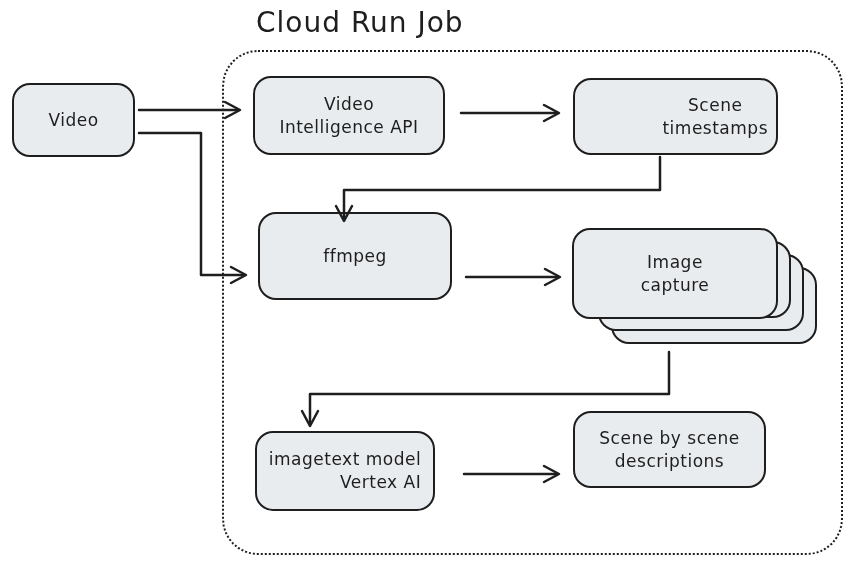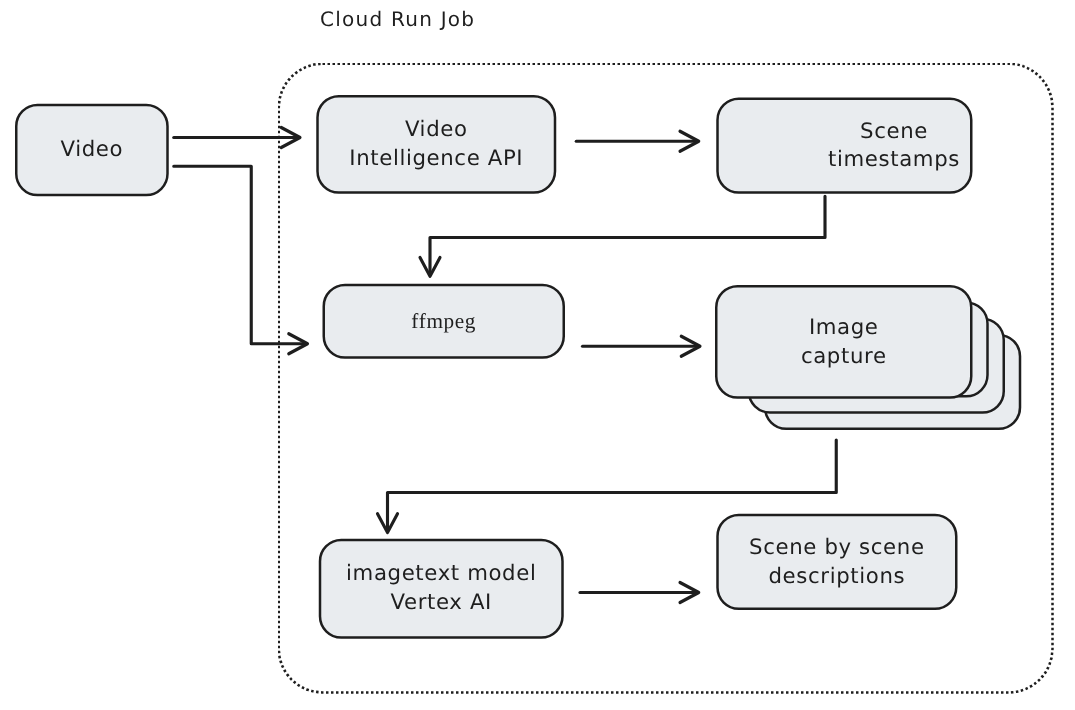--- a/index.html
+++ b/index.html
@@ -9,21 +9,21 @@
     height: 568px;
     background: #ffffff;
     font-family: "DejaVu Sans", sans-serif;
     color: #1e1e1e;
     overflow: hidden;
   }
   .diagram-title {
     position: absolute;
     left: 256px;
     top: 6px;
-    font-size: 16px;
+    font-size: 28px;
     letter-spacing: 1px;
     color: #1e1e1e;
     white-space: nowrap;
   }
   .boundary {
     position: absolute;
     left: 222px;
     top: 50px;
     width: 621px;
     height: 505px;
@@ -81,33 +81,33 @@
   <div class="node" style="left:253px; top:76px; width:192px; height:79px;">
     <span class="node-label">Video
 Intelligence API</span>
   </div>
 
   <div class="node" style="left:573px; top:78px; width:205px; height:77px;justify-content:flex-end;">
     <span class="node-label">Scene
 timestamps</span>
   </div>
 
-  <div class="node" style="left:258px; top:227px; width:194px; height:60px;font-family:Liberation Serif, serif;">
+  <div class="node" style="left:258px; top:212px; width:194px; height:88px;">
     <span class="node-label">ffmpeg</span>
   </div>
 
   <div class="node" style="left:611px; top:267px; width:206px; height:77px;"></div>
   <div class="node" style="left:598px; top:254px; width:206px; height:77px;"></div>
   <div class="node" style="left:585px; top:241px; width:206px; height:77px;"></div>
   <div class="node" style="left:572px; top:228px; width:206px; height:91px;">
     <span class="node-label">Image
 capture</span>
   </div>
 
-  <div class="node" style="left:255px; top:431px; width:196px; height:80px;">
+  <div class="node" style="left:255px; top:431px; width:180px; height:80px;text-align:right;">
     <span class="node-label">imagetext model
 Vertex AI</span>
   </div>
 
   <div class="node" style="left:573px; top:411px; width:193px; height:77px;">
     <span class="node-label">Scene by scene
 descriptions</span>
   </div>
 
   <svg class="edges" viewBox="0 0 860 568">

